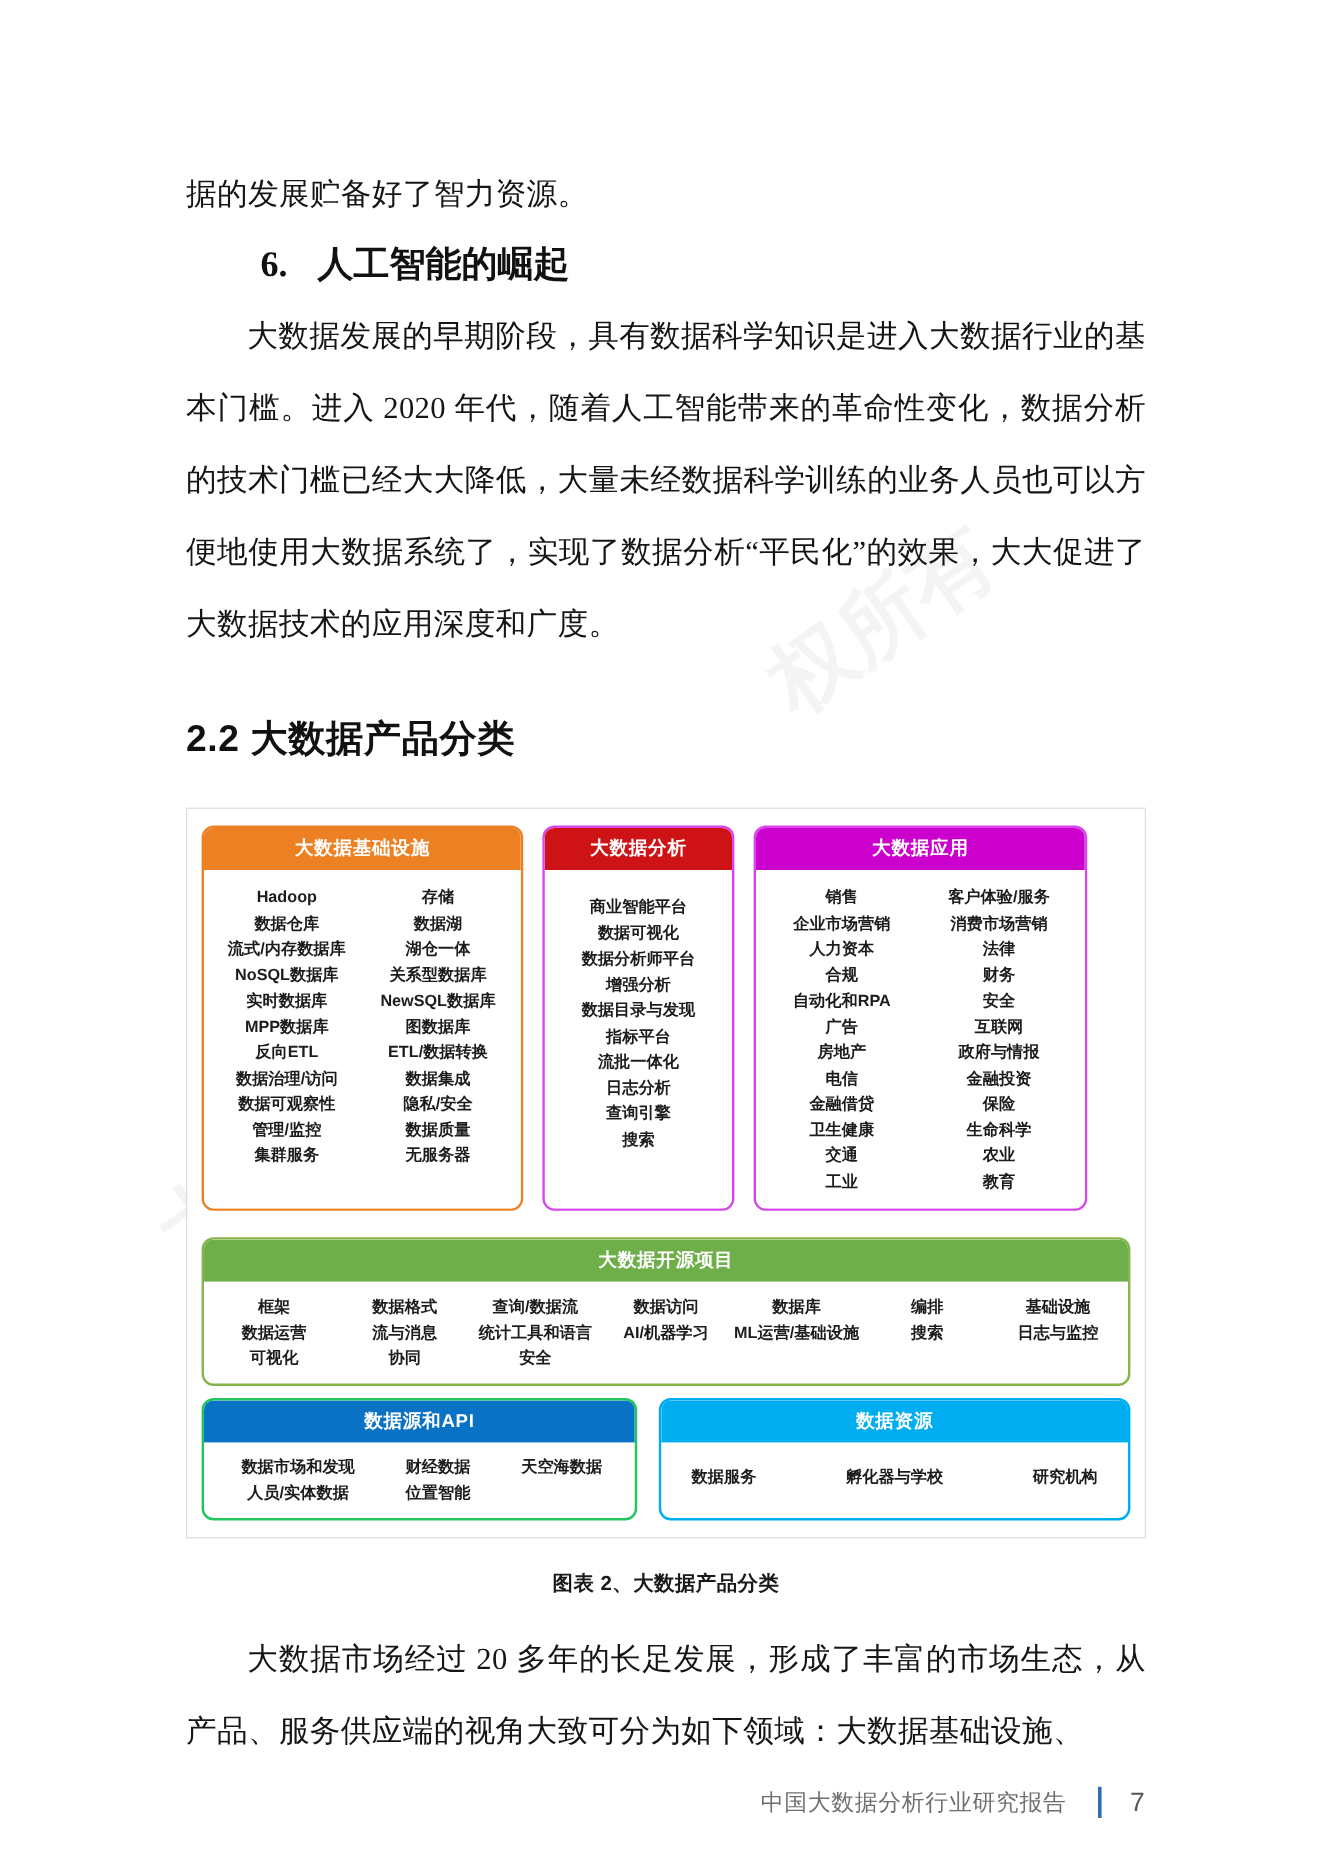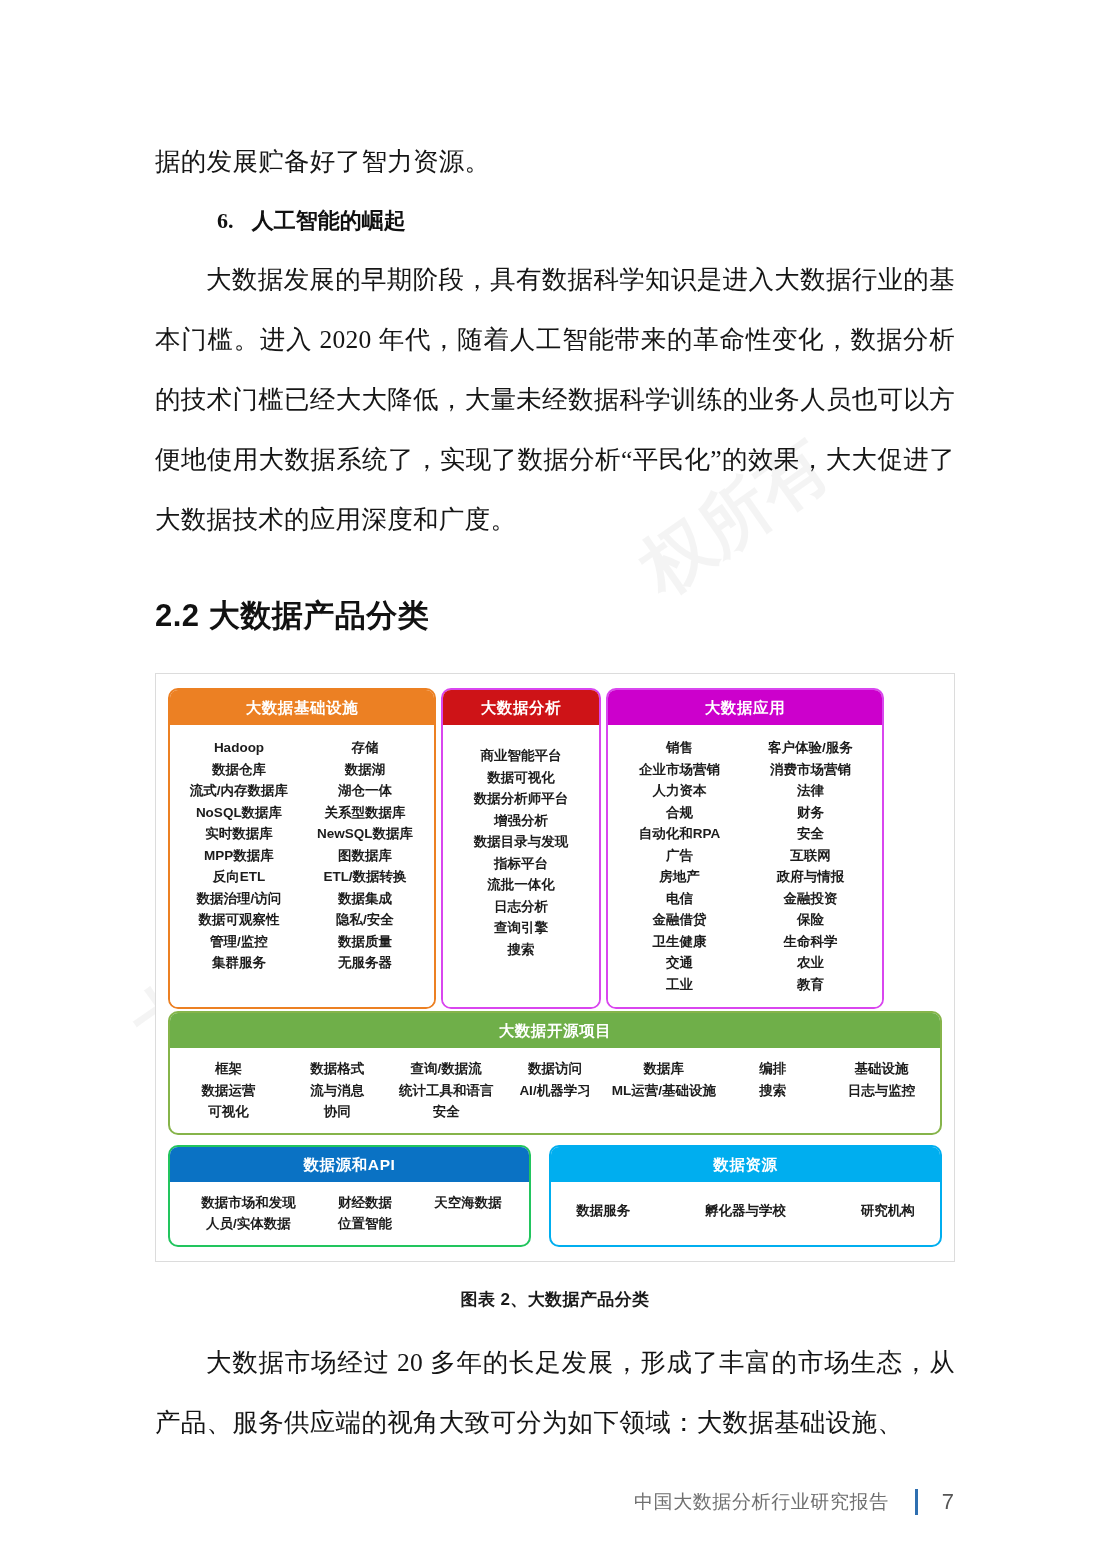--- a/index.html
+++ b/index.html
@@ -52,21 +52,21 @@
     font-size: 25.5px;
     line-height: 60px;
     color: #151515;
     text-align: justify;
     letter-spacing: 0.3px;
   }
   p.indent { text-indent: 2em; }
 
   .h3 {
     font-family: "Liberation Sans", sans-serif;
-    font-size: 22px;
+    font-size: 30px;
     font-weight: 700;
     color: #111111;
     line-height: 58px;
     padding-left: 62px;
   }
   .h3 .num { font-family: "Liberation Serif", serif; }
 
   .h2 {
     font-family: "Liberation Sans", sans-serif;
     font-size: 31px;
@@ -89,21 +89,21 @@
   .figure {
     position: relative;
     width: 800px;
     border: 1px solid #dcdcdc;
     background: #ffffff;
     padding: 14px 12px 14px 12px;
     z-index: 2;
   }
   .fig-row-top {
     display: flex;
-    gap: 5px;
+    gap: 16px;
     align-items: stretch;
   }
   .panel {
     background: #ffffff;
     border-radius: 10px;
     overflow: hidden;
     display: flex;
     flex-direction: column;
   }
   .panel-head {
@@ -150,21 +150,21 @@
   .p-anal .panel-head { background: #CE1317; }
   .p-anal .panel-body { padding-top: 20px; }
 
   
   .p-app { width: 278px; border: 2px solid #d946ef; }
   .p-app .panel-head { background: #CC00CC; }
   .p-app .col { width: 50%; }
 
   
   .p-oss {
-    margin-top: 2px;
+    margin-top: 22px;
     width: 100%;
     border: 2px solid #86B44A;
     border-radius: 10px;
   }
   .p-oss .panel-head { background: #6FAF49; }
   .oss-cols {
     display: flex;
     padding: 10px 4px 10px 4px;
     align-items: flex-start;
   }

